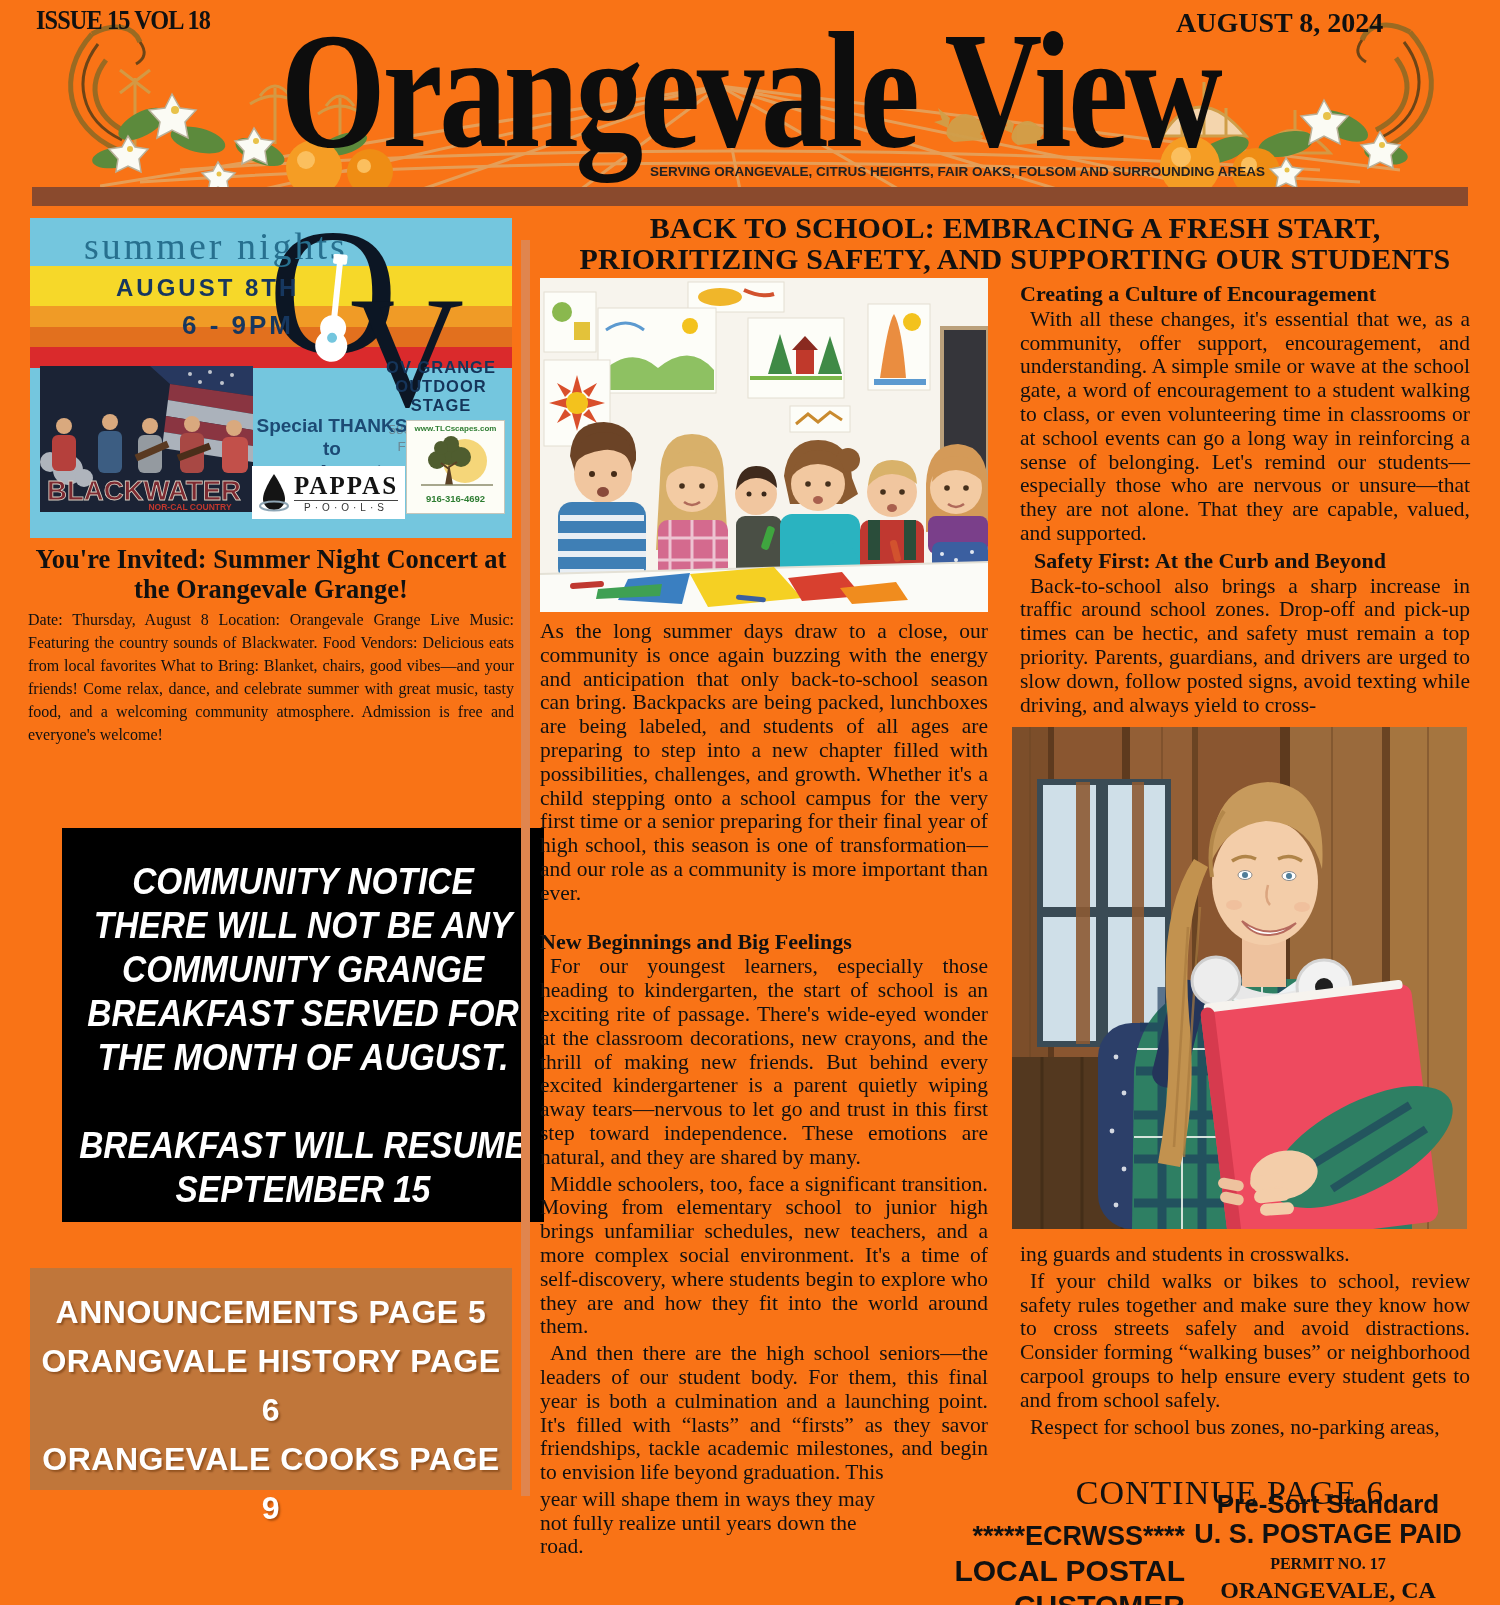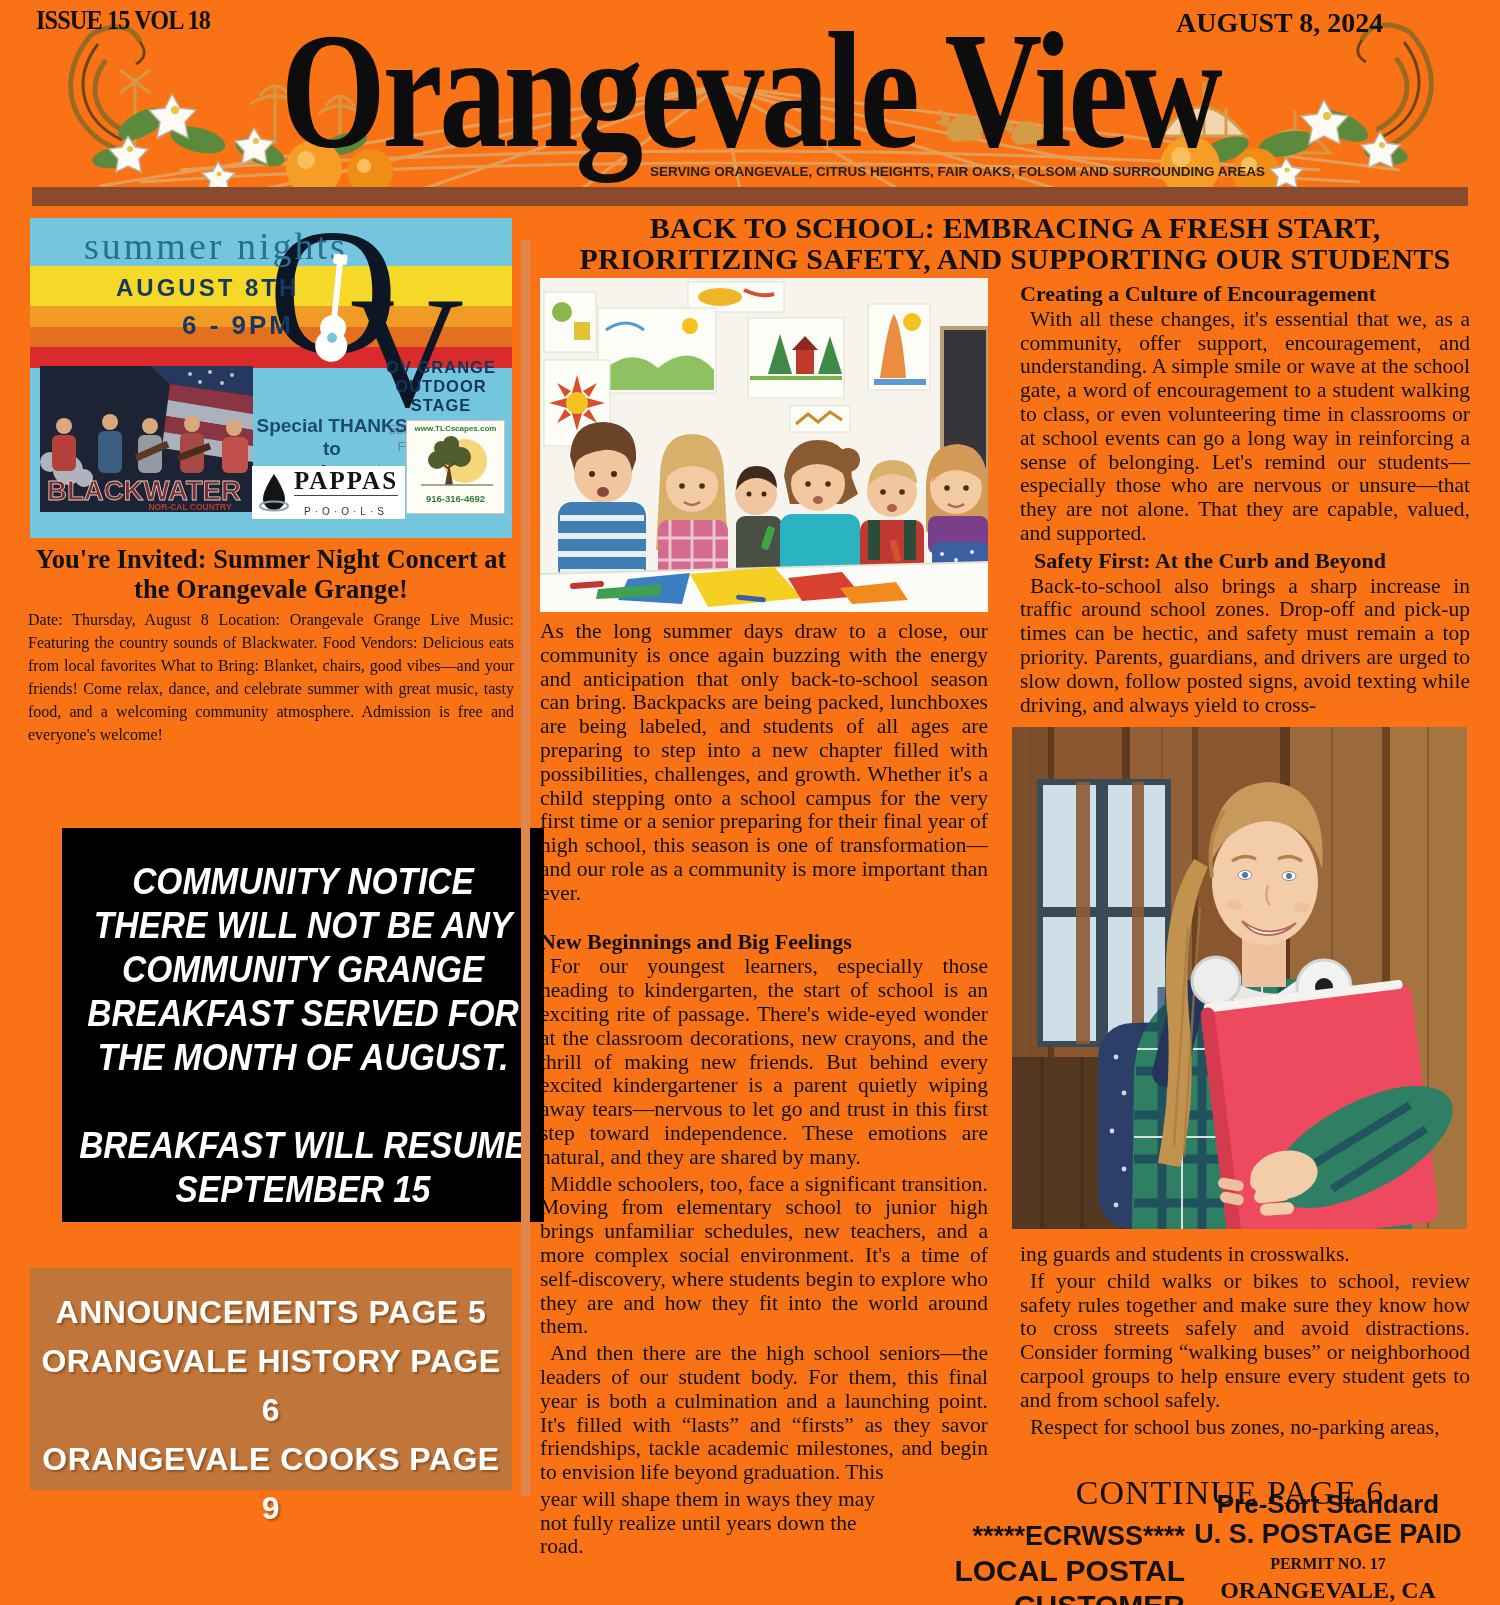--- a/index.html
+++ b/index.html
@@ -37,21 +37,21 @@
   .venue-big{font-family:"Liberation Sans",sans-serif;font-weight:bold;font-size:16.5px;line-height:19px;
              color:#15355a;letter-spacing:1px;}
   .venue-sm{font-family:"Liberation Sans",sans-serif;font-size:13.5px;line-height:17px;color:#6b8896;}
   .thanks{position:absolute;left:216px;top:196px;width:172px;text-align:center;
           font-family:"Liberation Sans",sans-serif;font-weight:bold;font-size:19px;line-height:23px;
           color:#1c4a74;z-index:3;}
   .pappas{position:absolute;left:222px;top:248px;width:153px;height:53px;background:#fff;display:flex;
           align-items:center;justify-content:center;gap:5px;z-index:3;}
   .pappas-name{font-family:"Liberation Serif",serif;font-weight:bold;font-size:25px;letter-spacing:2px;color:#141414;line-height:1;}
   .pappas-sub{font-family:"Liberation Sans",sans-serif;font-size:10px;letter-spacing:4px;color:#333;
-              border-top:1.5px solid #444;margin-top:2px;padding-top:10px;text-align:center;}
+              border-top:1.5px solid #444;margin-top:2px;padding-top:1px;text-align:center;}
   .tlc{position:absolute;left:376px;top:202px;width:99px;height:94px;background:#fdfdf6;border:1px solid #c6c6bb;
        text-align:center;font-family:"Liberation Sans",sans-serif;z-index:3;box-sizing:border-box;}
   .tlc-web{font-size:8px;font-weight:bold;color:#2e7d32;margin-top:3px;}
   .tlc-phone{font-size:9.5px;font-weight:bold;color:#2e7d32;}
   
   .invite-title{position:absolute;left:28px;top:544px;width:486px;text-align:center;
                 font-weight:bold;font-size:26.5px;line-height:30px;}
   .invite-body{position:absolute;left:28px;top:608px;width:486px;font-size:16px;line-height:23px;
                text-align:justify;}
   .notice-box{position:absolute;left:30px;top:828px;width:482px;height:394px;background:#000;color:#fff;

